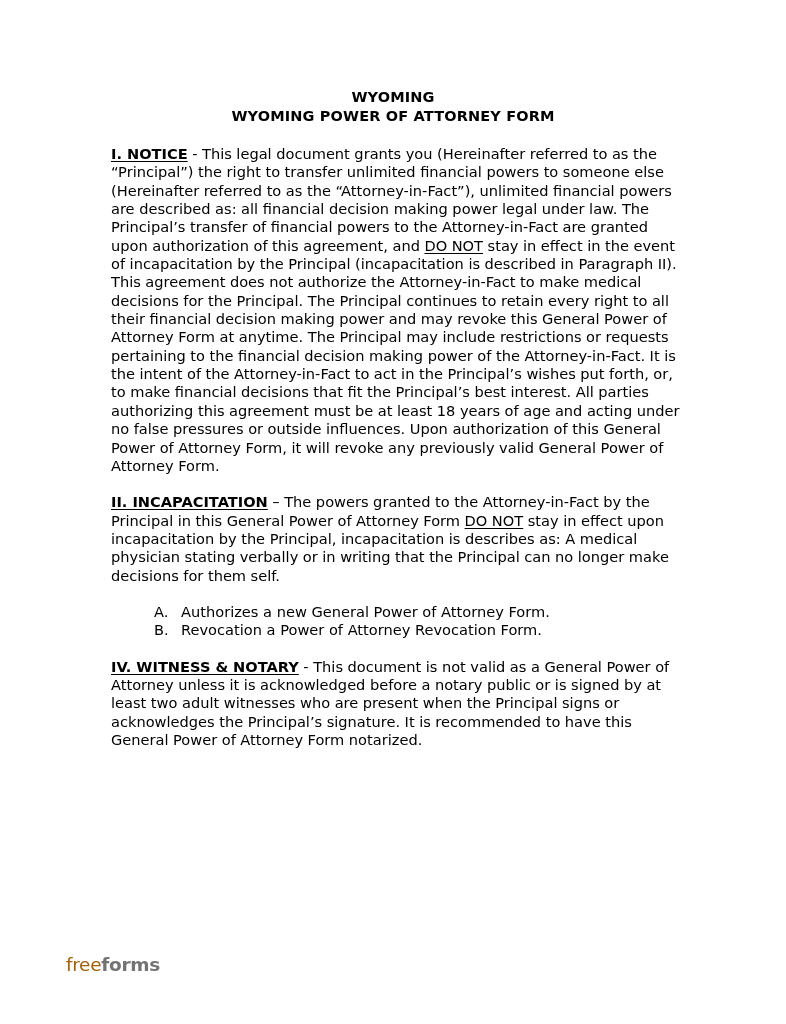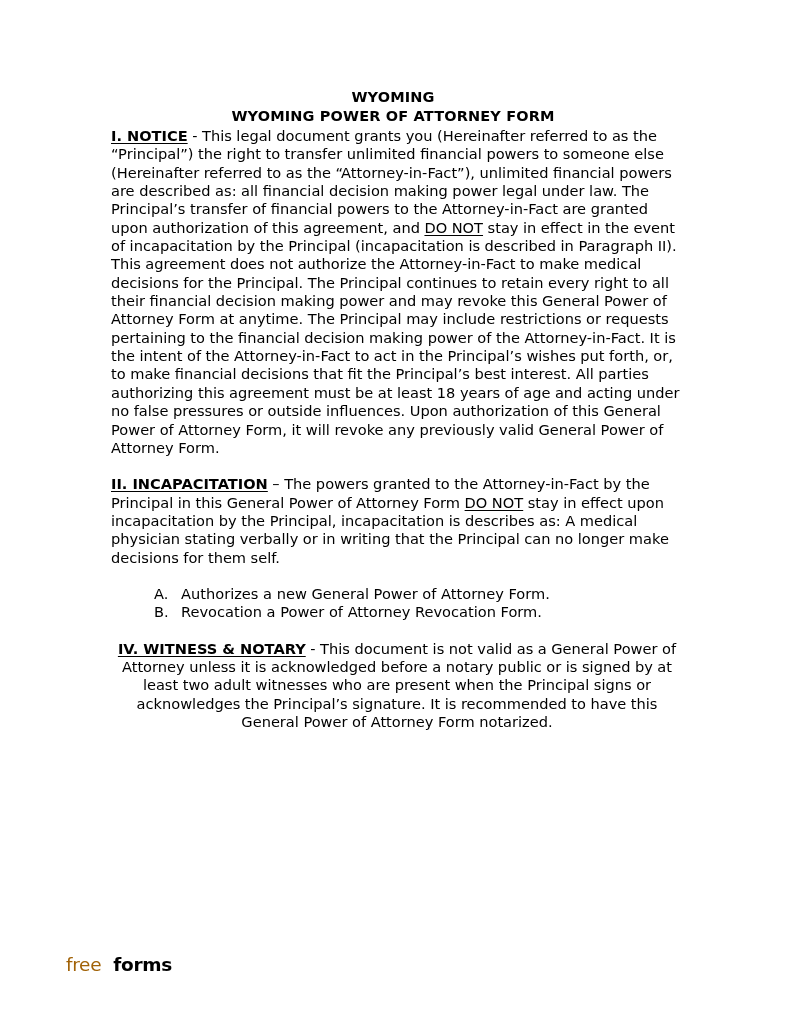--- a/index.html
+++ b/index.html
@@ -37,32 +37,32 @@
     font-size: 14.5px;
     font-weight: bold;
     line-height: 19px;
     letter-spacing: 0.15px;
   }
 
   
   .doc-body {
     position: absolute;
     left: 111px;
-    top: 127px;
+    top: 145px;
     width: 572px;
   }
 
   .section {
     font-size: 14.6px;
     line-height: 18.35px;
     text-align: left;
     margin: 0 0 18px 0;
     word-spacing: -0.1px;
   }
-  .section:last-of-type { margin-bottom: 8px; text-align: center; }
+  .section:last-of-type { margin-bottom: 8px; }
 
   .sec-heading {
     font-weight: bold;
     text-decoration: underline;
     text-underline-offset: 1.5px;
   }
 
   .u {
     text-decoration: underline;
     text-underline-offset: 1.5px;
@@ -94,23 +94,22 @@
     font-size: 18.5px;
     line-height: 20px;
     letter-spacing: -0.3px;
     white-space: nowrap;
   }
   .logo-free {
     color: #a16207;
     font-weight: normal;
   }
   .logo-forms {
-    color: #000000;
+    color: #737373;
     font-weight: bold;
-    margin-left: 12px;
   }
 </style>
 </head>
 <body>
 
 <div class="page">
 
   <div class="title-block">
     <div class="title-line">WYOMING</div>
     <div class="title-line">WYOMING POWER OF ATTORNEY FORM</div>

